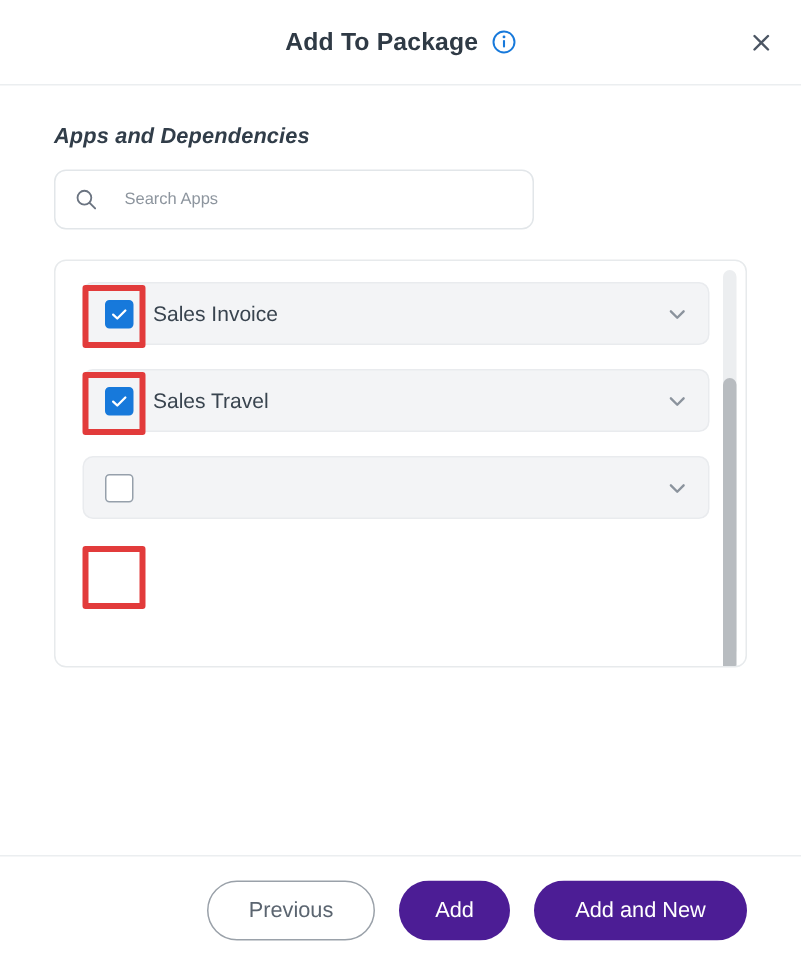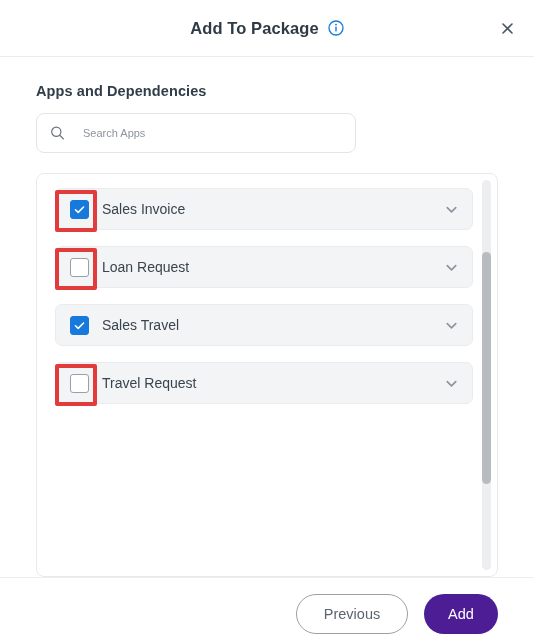--- a/index.html
+++ b/index.html
@@ -73,20 +73,21 @@
     padding: 26px 36px 0 36px;
     position: relative;
     box-sizing: border-box;
   }
   .section-label {
     font-size: 14.5px;
     font-weight: 700;
     color: #313d49;
     margin: 0 0 14px 0;
     letter-spacing: 0.1px;
+    font-style: italic;
   }
 
   
   .search-box {
     position: relative;
     width: 320px;
     height: 40px;
     border: 1px solid #e2e6e9;
     border-radius: 8px;
     background: #ffffff;
@@ -117,21 +118,21 @@
   }
   .search-input::placeholder {
     color: #8d959e;
     opacity: 1;
   }
 
   
   .list-container {
     position: relative;
     margin-top: 20px;
-    height: 404px;
+    height: 272px;
     border: 1px solid #e7eaec;
     border-radius: 8px;
     background: #ffffff;
     box-sizing: border-box;
     overflow: hidden;
   }
   .list-scroll {
     position: absolute;
     left: 0;
     right: 0;
@@ -305,52 +306,40 @@
           </span>
           <span class="app-label">Sales Invoice</span>
           <span class="chevron">
             <svg viewBox="0 0 16 16" width="17" height="17">
               <path d="M4 6.2 L8 10.2 L12 6.2" fill="none" stroke="#8b939d" stroke-width="1.5" stroke-linecap="round" stroke-linejoin="round"></path>
             </svg>
           </span>
         </div>
 
 
-        <div class="app-row">
-          <span class="checkbox">
-            
-          </span>
-          <span class="app-label">Loan Request</span>
-          <span class="chevron">
-            <svg viewBox="0 0 16 16" width="17" height="17">
-              <path d="M4 6.2 L8 10.2 L12 6.2" fill="none" stroke="#8b939d" stroke-width="1.5" stroke-linecap="round" stroke-linejoin="round"></path>
-            </svg>
-          </span>
-        </div>
 
         <div class="app-row">
           <span class="checkbox checked">
             <svg viewBox="0 0 16 16" width="13" height="13">
               <path d="M3 8.3 L6.4 11.5 L13 4.9" fill="none" stroke="#ffffff" stroke-width="1.9" stroke-linecap="round" stroke-linejoin="round"></path>
             </svg>
           </span>
           <span class="app-label">Sales Travel</span>
           <span class="chevron">
             <svg viewBox="0 0 16 16" width="17" height="17">
               <path d="M4 6.2 L8 10.2 L12 6.2" fill="none" stroke="#8b939d" stroke-width="1.5" stroke-linecap="round" stroke-linejoin="round"></path>
             </svg>
           </span>
         </div>
 
 
         <div class="app-row">
           <span class="checkbox">
             
           </span>
-          <span class="app-label">Travel Request</span>
           <span class="chevron">
             <svg viewBox="0 0 16 16" width="17" height="17">
               <path d="M4 6.2 L8 10.2 L12 6.2" fill="none" stroke="#8b939d" stroke-width="1.5" stroke-linecap="round" stroke-linejoin="round"></path>
             </svg>
           </span>
         </div>
 
       </div>
 
       <div class="annot" style="left:18px;top:16px;width:42px;height:42px;"></div>
@@ -360,15 +349,16 @@
       <div class="scrollbar-track">
         <div class="scrollbar-thumb"></div>
       </div>
     </div>
 
   </div>
 
   <div class="dialog-footer">
     <button class="btn btn-secondary">Previous</button>
     <button class="btn btn-primary">Add</button>
+    <button class="btn btn-primary wide">Add and New</button>
   </div>
 
 </div>
 
 </body></html>

